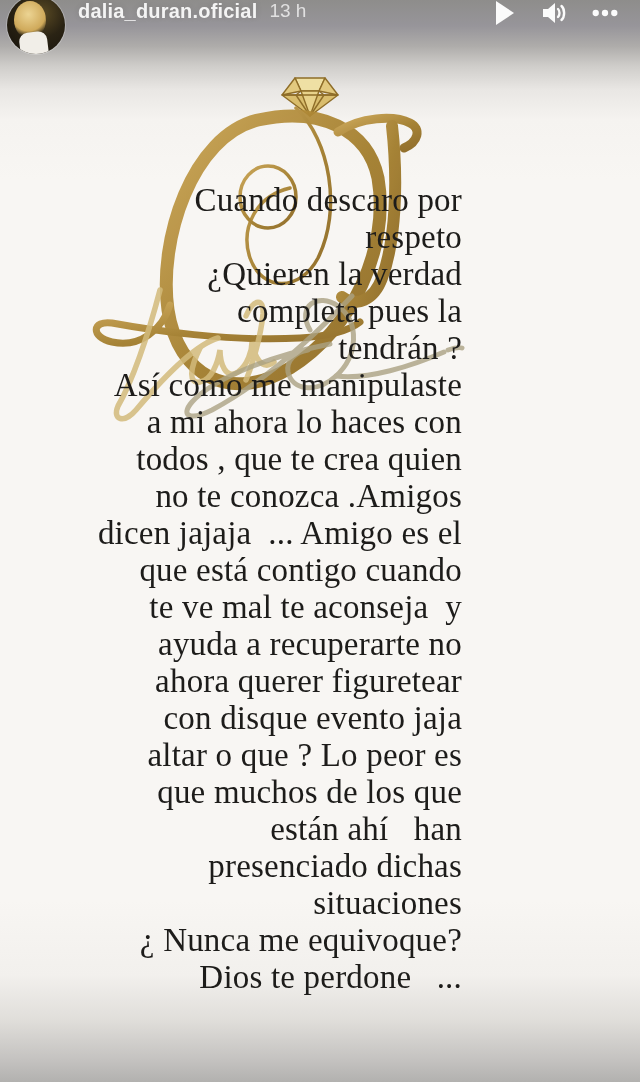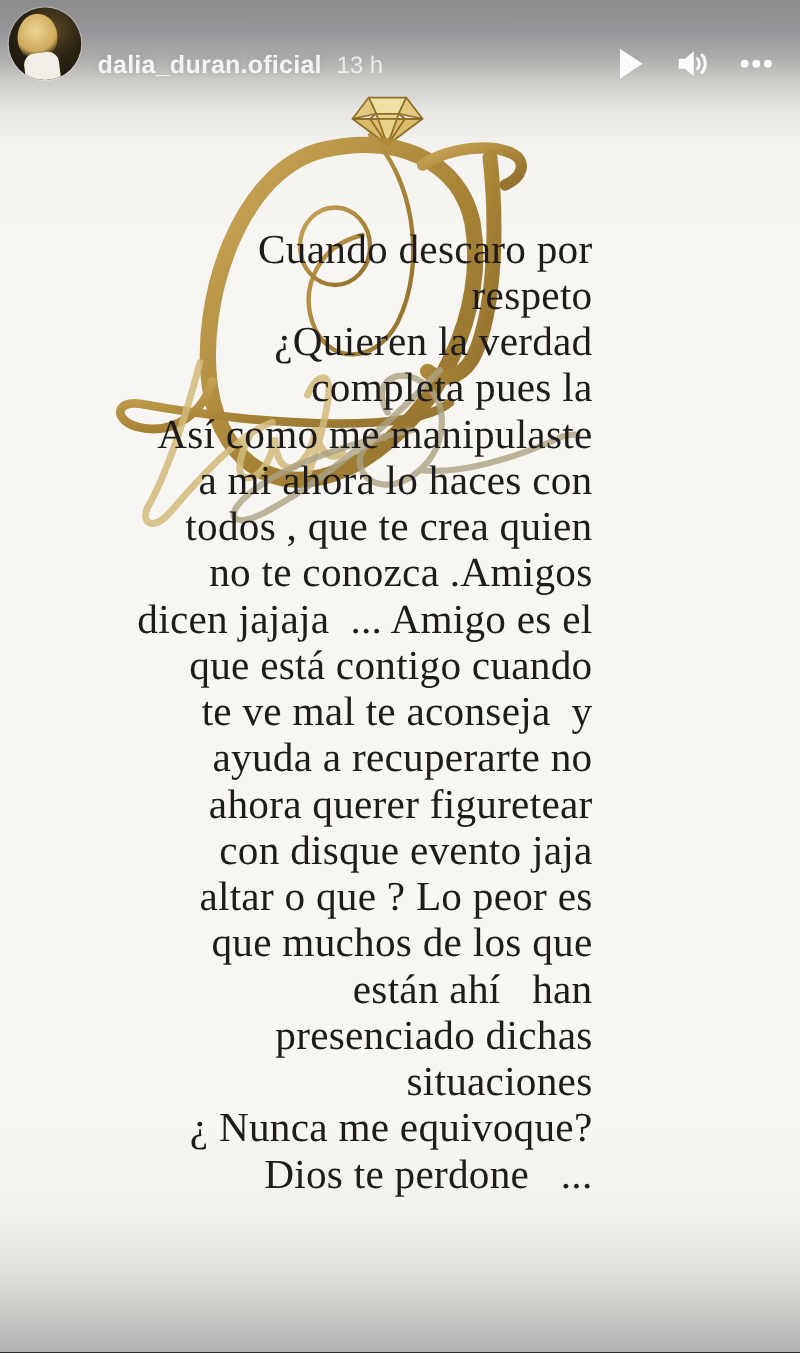--- a/index.html
+++ b/index.html
@@ -8,41 +8,41 @@
     position:relative;width:640px;height:1082px;overflow:hidden;
     background:linear-gradient(180deg,
       #8e8d8b 0px,#97959a 26px,#aeacaa 46px,#cfcdca 66px,
       #e9e7e4 90px,#f5f3f0 120px,#f8f6f3 180px,#f8f6f3 900px,
       #f2f0ed 975px,#e0deda 1020px,#c4c2c0 1060px,#b2b1af 1082px);
     font-family:"Liberation Sans",sans-serif;
   }
 
   
   .header{position:absolute;top:0;left:0;right:0;height:64px;z-index:5;
-          display:flex;align-items:flex-end;padding:0 22px 0 7px;}
+          display:flex;align-items:flex-start;padding:0 22px 0 7px;}
   .avatar{width:58px;height:58px;border-radius:50%;overflow:hidden;position:relative;
           flex:none;margin-top:-4px;
           background:radial-gradient(circle at 60% 30%,#5a4a24 0%,#2a2314 45%,#15110a 100%);
           box-shadow:0 0 0 1px rgba(255,255,255,.25);}
   .avatar .hair{position:absolute;left:7px;top:5px;width:32px;height:38px;border-radius:50%;
           background:radial-gradient(circle at 45% 35%,#ecd493 0%,#cfa95a 55%,rgba(0,0,0,0) 74%);}
   .avatar .top{position:absolute;left:13px;bottom:-8px;width:28px;height:30px;border-radius:9px;
           background:#f1eee8;transform:rotate(-7deg);}
   .username{color:#f4f4f4;font-size:20px;font-weight:700;letter-spacing:.2px;margin-left:13px;
             text-shadow:0 0 6px rgba(0,0,0,.12);}
   .timestamp{color:rgba(255,255,255,.72);font-size:19px;margin-left:12px;}
   .controls{margin-left:auto;display:flex;align-items:center;gap:24px;}
   .ctl{width:26px;height:26px;display:flex;align-items:center;justify-content:center;cursor:pointer;}
   .ctl svg{display:block;}
 
   
   .artwork{position:absolute;inset:0;z-index:1;pointer-events:none;}
 
   
-  .textblock{position:absolute;left:12px;top:182px;width:462px;z-index:3;
+  .textblock{position:absolute;left:0;top:182px;width:462px;z-index:3;
              text-align:right;color:#1d1c1a;
              font-family:"Liberation Serif","DejaVu Serif",serif;
              font-size:33px;line-height:37px;}
   .tline{white-space:pre;letter-spacing:.2px;}
 </style>
 </head>
 <body>
 
 <div class="stage">
 
@@ -92,20 +92,21 @@
         </g>
       </g>
     </svg>
   </div>
 
   <div class="textblock">
     <div class="tline">Cuando descaro por</div>
     <div class="tline">respeto</div>
     <div class="tline">¿Quieren la verdad</div>
     <div class="tline">completa pues la</div>
+    <div class="tline">tendrán ?</div>
     <div class="tline">Así como me manipulaste</div>
     <div class="tline">a mi ahora lo haces con</div>
     <div class="tline">todos , que te crea quien</div>
     <div class="tline">no te conozca .Amigos</div>
     <div class="tline">dicen jajaja  ... Amigo es el</div>
     <div class="tline">que está contigo cuando</div>
     <div class="tline">te ve mal te aconseja  y</div>
     <div class="tline">ayuda a recuperarte no</div>
     <div class="tline">ahora querer figuretear</div>
     <div class="tline">con disque evento jaja</div>

